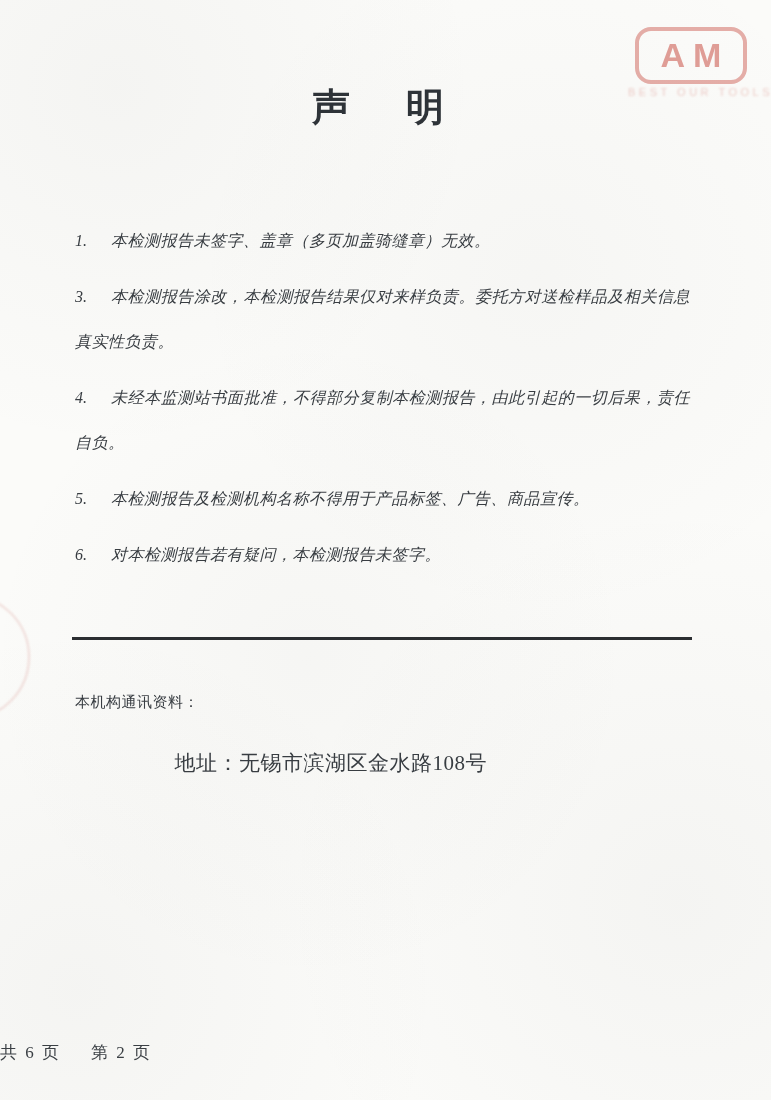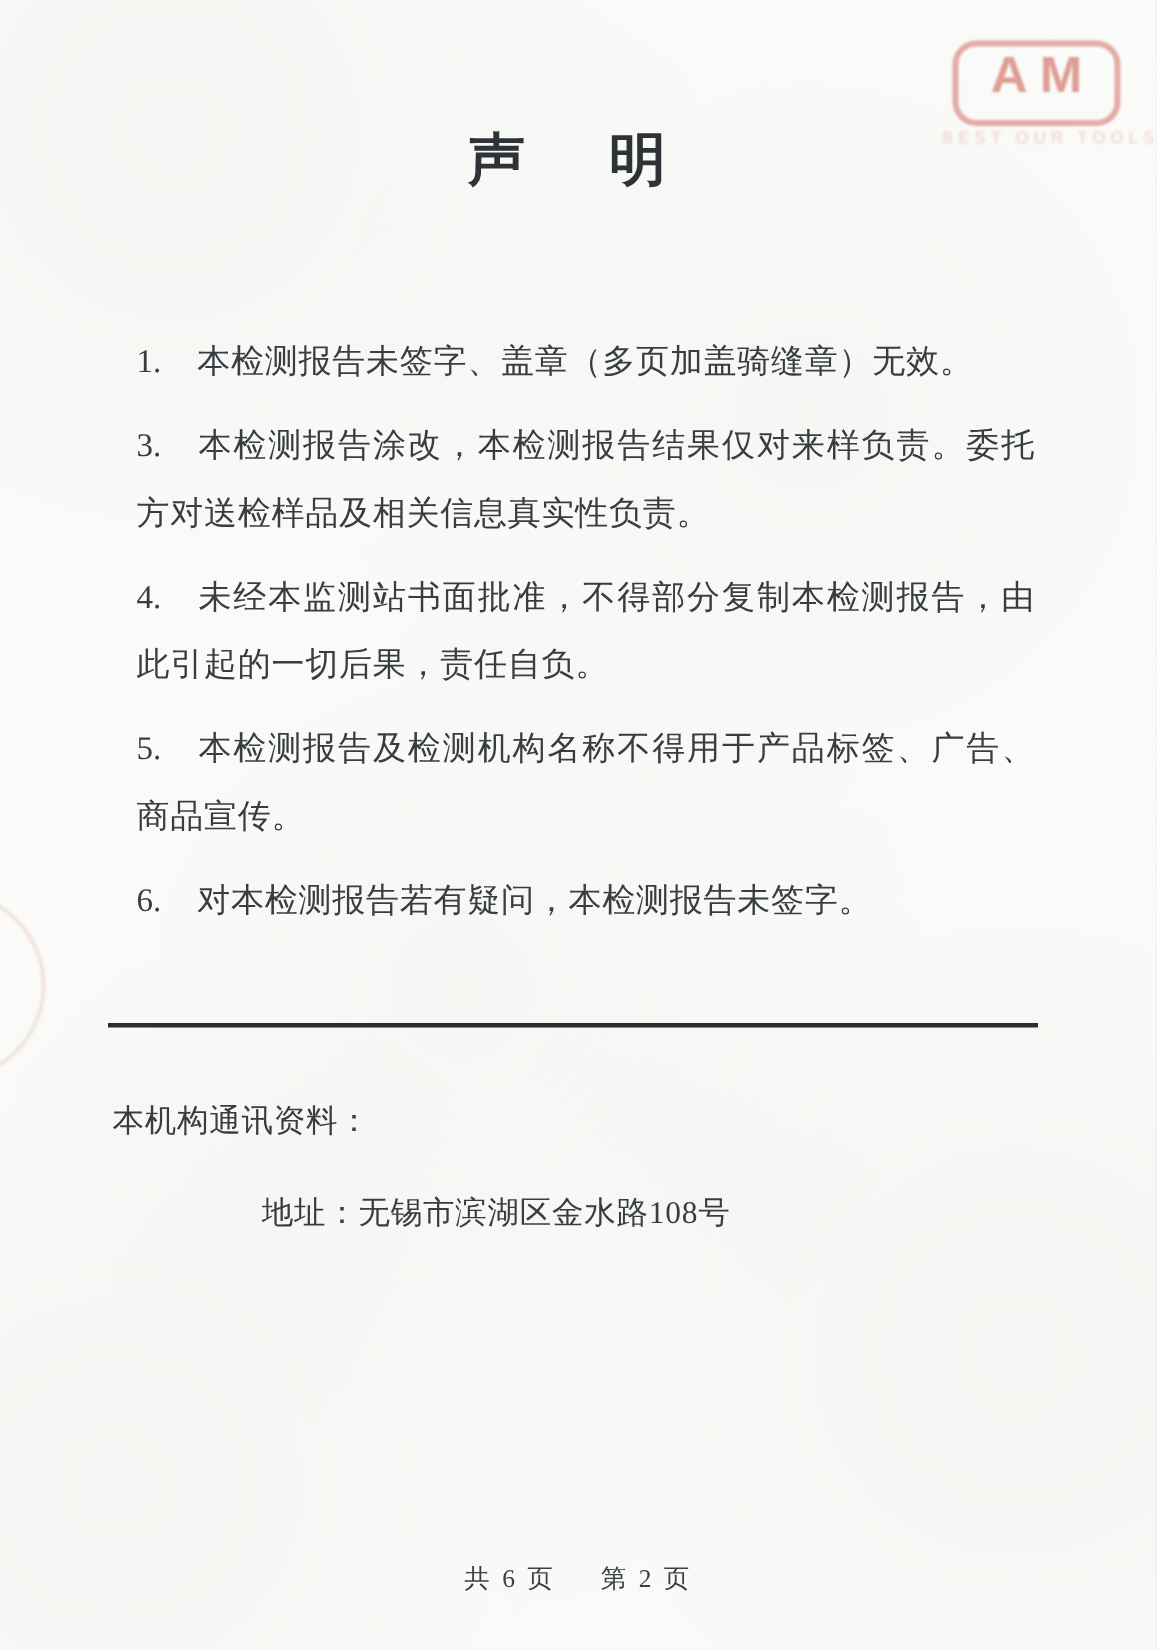--- a/index.html
+++ b/index.html
@@ -19,21 +19,21 @@
       radial-gradient(circle at 10% 90%, rgba(120,120,115,0.05), transparent 30%),
       radial-gradient(circle at 88% 82%, rgba(120,120,115,0.05), transparent 35%),
       #fbfbf9;
   }
   
   .logo{position:absolute;top:0;left:0;width:771px;height:110px;pointer-events:none;}
   .logo-box{
     position:absolute;left:635px;top:27px;width:104px;height:49px;
     border:4px solid rgba(205,95,85,0.50);
     border-radius:16px;
-    display:flex;align-items:flex-start;justify-content:center;
+    display:flex;align-items:center;justify-content:center;
     filter:blur(0.7px);
   }
   .logo-box span{
     font-family:"Liberation Sans","DejaVu Sans",sans-serif;
     font-weight:bold;font-size:34px;letter-spacing:8px;
     color:rgba(205,95,85,0.60);
     padding-left:8px;
   }
   .logo-sub{
     position:absolute;left:628px;top:86px;width:142px;
@@ -53,45 +53,45 @@
   .title{
     margin:18px;
     text-align:center;
     font-size:38px;font-weight:bold;
     line-height:42px;
     letter-spacing:9px;
     color:#2e3338;
   }
   .items{margin-top:90px;}
   .item{
-    margin:0 0 11px 16px;
-    font-size:22px;line-height:45px;
+    margin:0 0 11px 0;
+    font-size:16px;line-height:45px;
     letter-spacing:0.5px;
     text-align:justify;
     color:#383d42;
+    font-style:italic;
   }
   .item .num{margin-right:24px;letter-spacing:0;}
   .divider{
     border:none;height:3px;background:#2b2e31;
     width:620px;margin:60px 0 0 -3px;
   }
   .contact-heading{
     margin:48px 0 16px 0;
-    font-size:21px;line-height:28px;letter-spacing:0.5px;
+    font-size:15px;line-height:28px;letter-spacing:0.5px;
   }
   .contact-row{
     display:grid;grid-template-columns:412px 1fr;
     margin-top:32px;
     text-align:right;
   }
   .contact-row p{margin:0;font-size:21px;line-height:30px;letter-spacing:0.5px;}
   .latin{font-family:"DejaVu Sans Mono","Liberation Mono",monospace;font-size:20px;letter-spacing:1px;}
   .footer{
     position:absolute;left:0;top:1041px;width:771px;
-    text-align:center;
     font-size:17px;letter-spacing:2px;color:#3a3f44;
   }
   .footer .total{margin-right:30px;}
 </style>
 </head>
 <body>
 
 <div class="page">
 
   <div class="logo">

